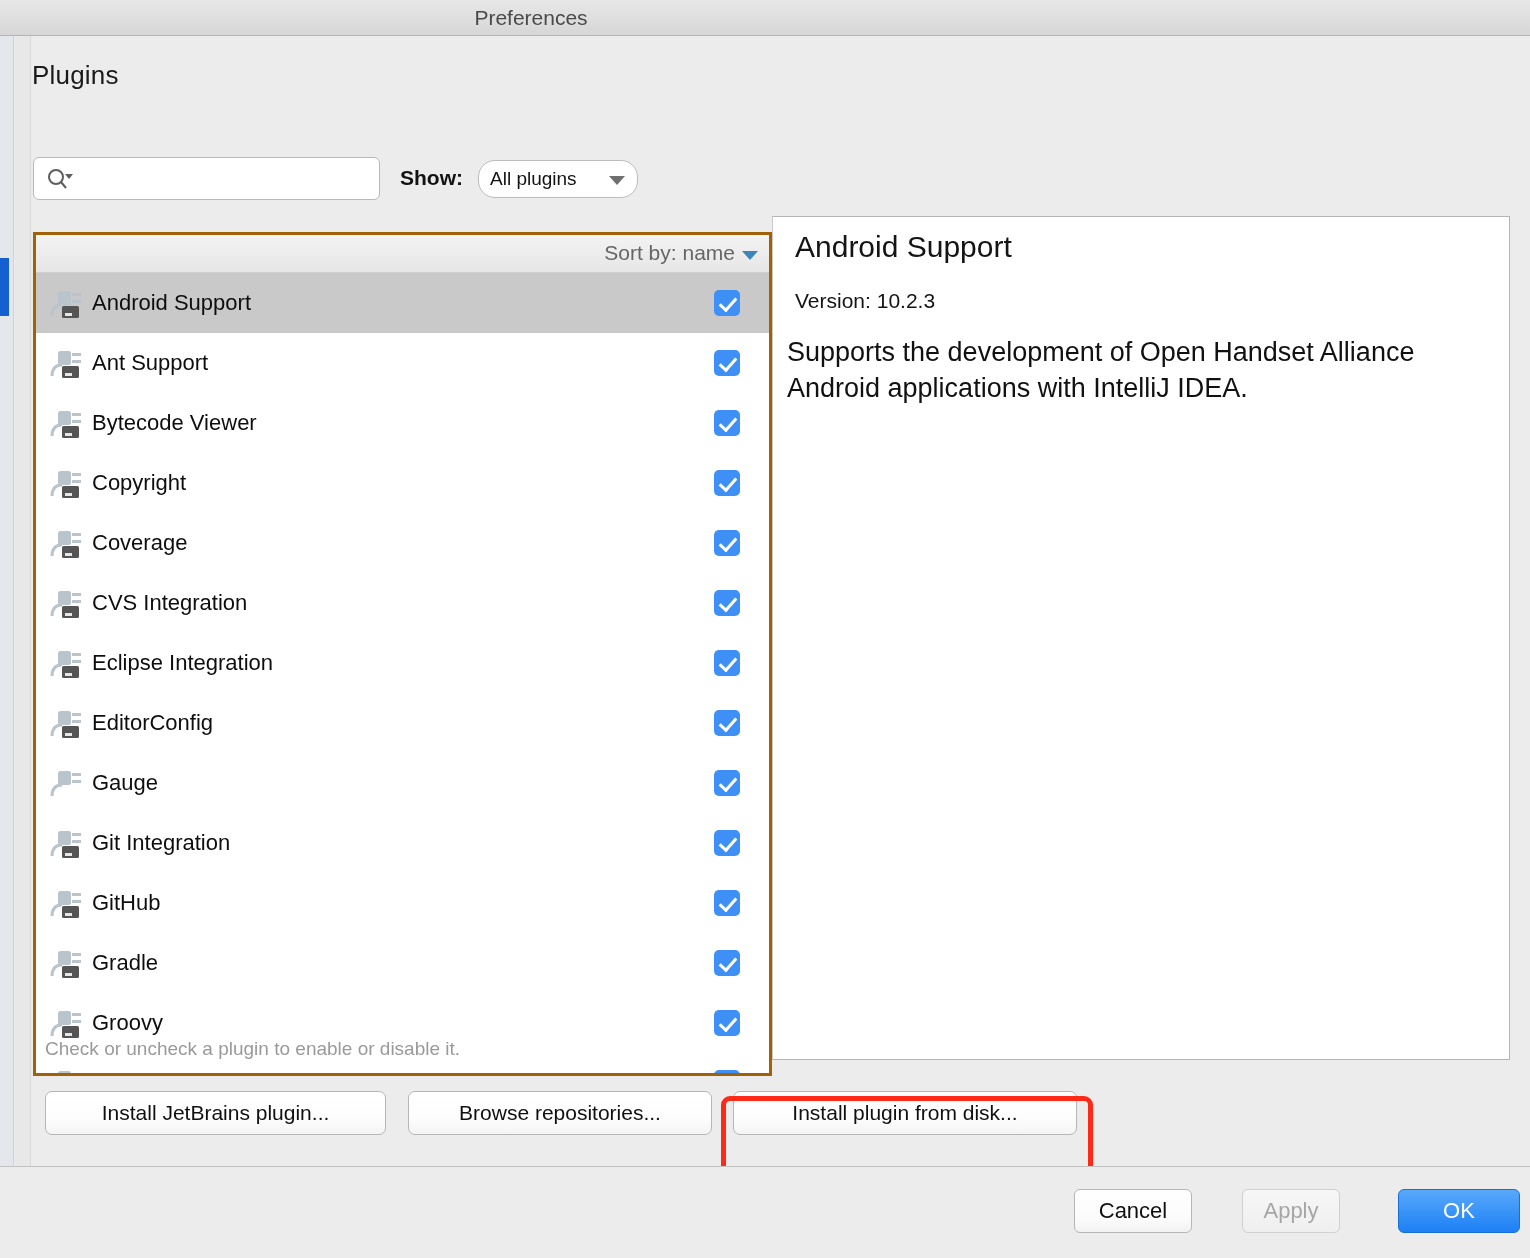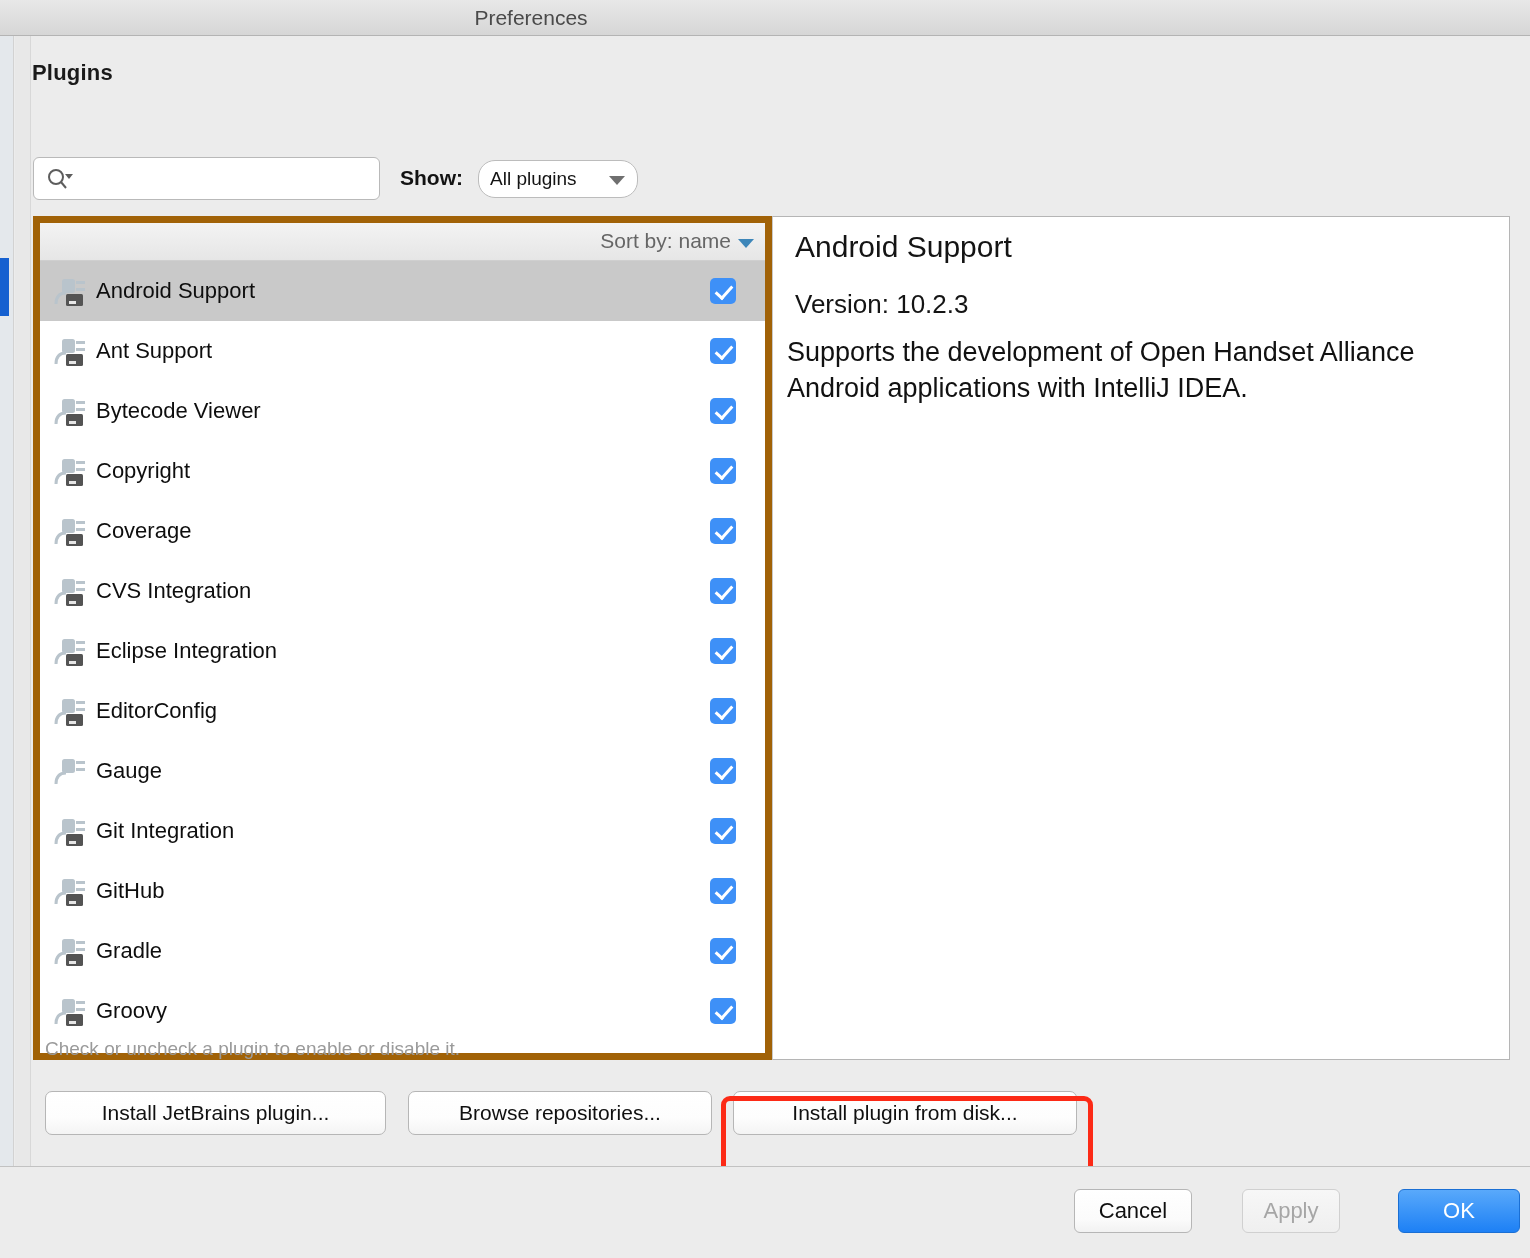--- a/index.html
+++ b/index.html
@@ -55,21 +55,21 @@
   #sidebar-gap {
     position: absolute; left: 15px; top: 0;
     width: 16px; height: 1130px;
     background: #e8e8e8;
     border-right: 1px solid #d8d8d8;
   }
 
   
   #page-title {
     position: absolute; left: 32px; top: 24px;
-    font-size: 22px; font-weight: bold; color: #1a1a1a;
+    font-size: 26px; font-weight: normal; color: #1a1a1a;
     letter-spacing: 0.2px;
   }
 
   #search-box {
     position: absolute; left: 33px; top: 121px;
     width: 347px; height: 43px;
     background: #ffffff;
     border: 1px solid #b9b9b9;
     border-radius: 6px;
   }
@@ -104,24 +104,24 @@
   #show-select .caret {
     position: absolute; right: 12px; top: 15px;
     width: 0; height: 0;
     border-left: 8px solid transparent;
     border-right: 8px solid transparent;
     border-top: 9px solid #6f6f6f;
   }
 
   
   #list-panel {
-    position: absolute; left: 33px; top: 180px;
+    position: absolute; left: 33px; top: 196px;
     width: 739px; height: 844px;
     background: #ffffff;
-    border: 7px solid #a16207;
+    border: 3px solid #a16207;
     overflow: hidden;
   }
   #sort-header {
     position: relative;
     width: 100%; height: 38px;
     background: linear-gradient(to bottom, #f3f3f3 0%, #e6e6e6 100%);
     border-bottom: 1px solid #cfcfcf;
   }
   #sort-header .sort-text {
     position: absolute; right: 34px; top: 6px;
@@ -196,21 +196,21 @@
     border: 1px solid #b5b5b5;
     border-left: 1px solid #c9c9c9;
     overflow: hidden;
   }
   #detail-title {
     position: absolute; left: 22px; top: 13px;
     font-size: 30px; color: #141414;
   }
   #detail-version {
     position: absolute; left: 22px; top: 72px;
-    font-size: 26px; color: #141414;
+    font-size: 21px; color: #141414;
   }
   #detail-desc {
     position: absolute; left: 14px; top: 118px;
     width: 690px;
     font-size: 27px; color: #111111;
     line-height: 1.32;
   }
 
   
   #hint-text {

